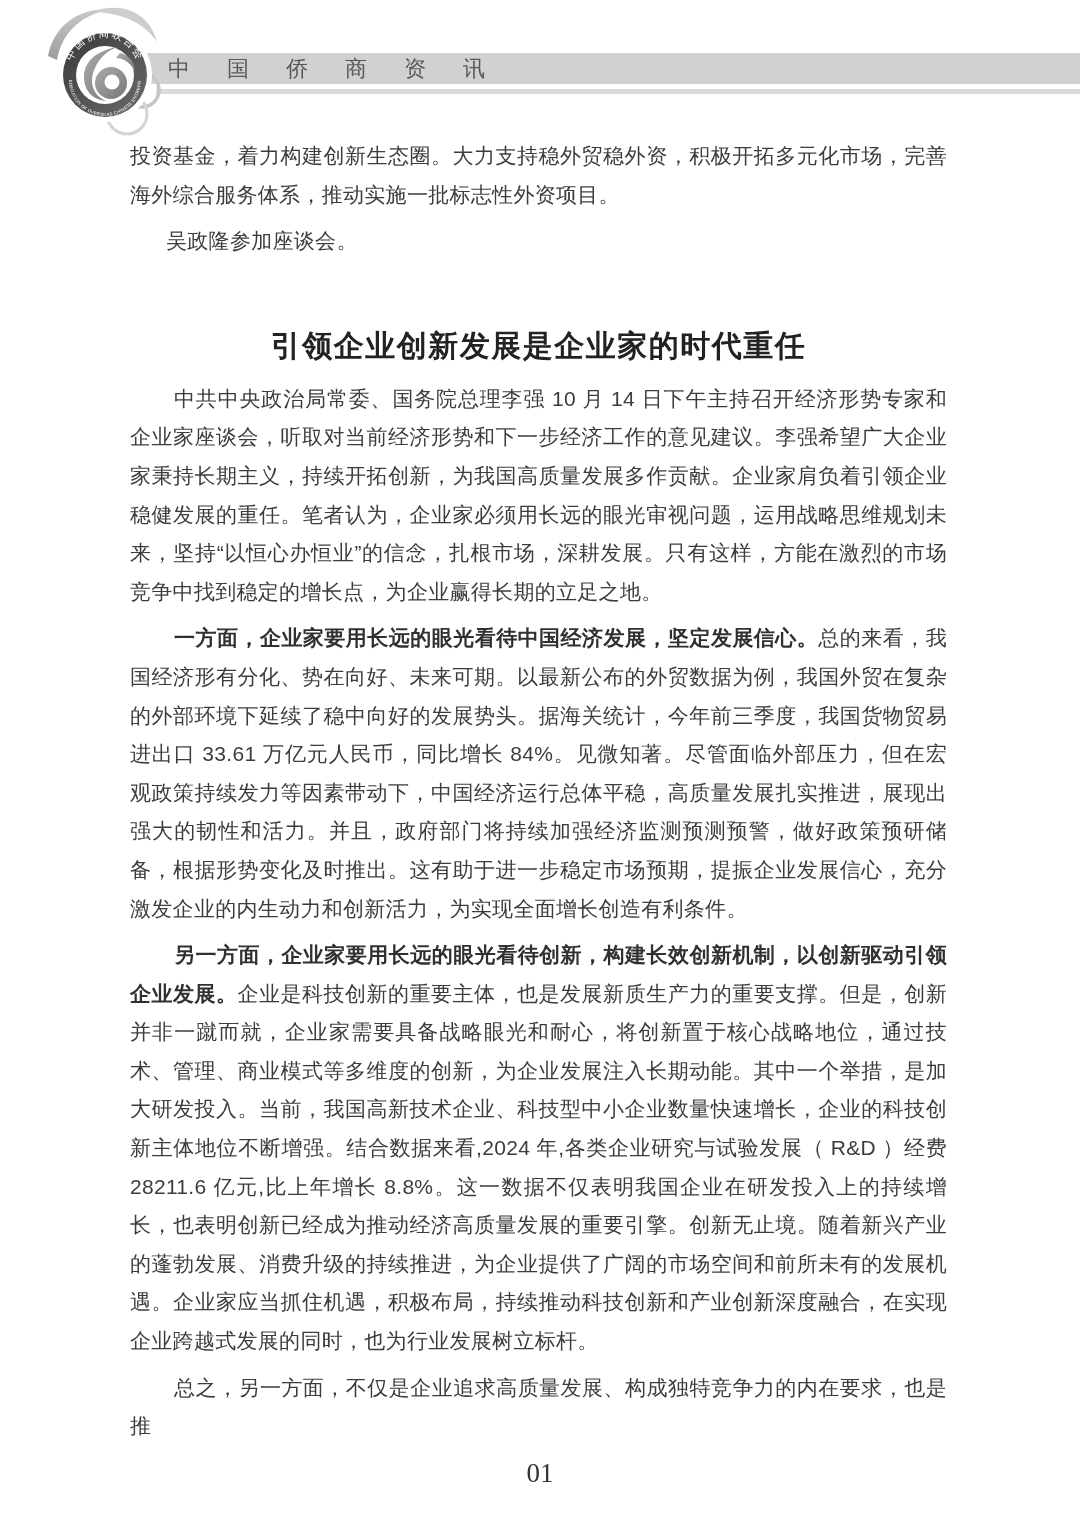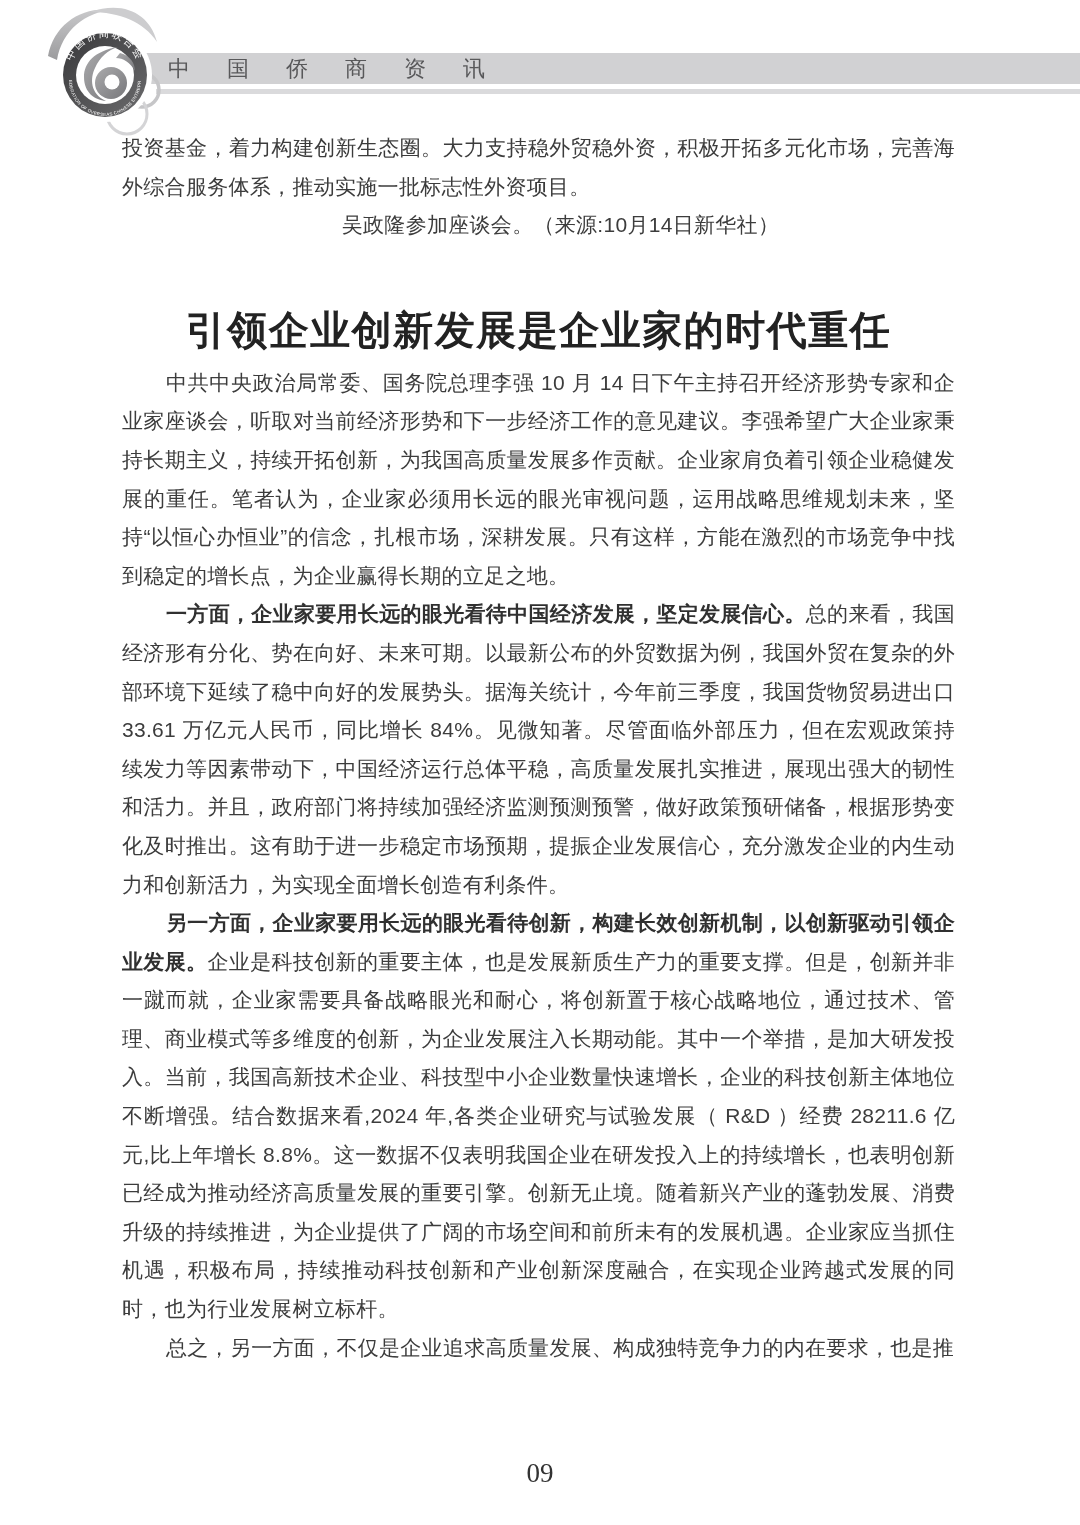--- a/index.html
+++ b/index.html
@@ -31,39 +31,39 @@
   }
   .logo{
     position:absolute;left:38px;top:0;
     width:135px;height:145px;
   }
   
   .content{
     position:absolute;left:122px;top:129px;width:833px;
   }
   .content p{
-    margin:0;
+    margin:8px;
     font-size:21px;
     line-height:38.6px;
     letter-spacing:0.3px;
     text-align:justify;
     text-justify:inter-character;
     color:#3c3c3c;
   }
   .content p.indent{text-indent:44px;}
   .content p b{font-weight:700;color:#303030;}
   .attrib-line{
-    display:flex;justify-content:center;
+    display:flex;justify-content:space-between;
     font-size:21px;line-height:38.6px;color:#3c3c3c;letter-spacing:0.3px;
   }
   .attrib-line .att-left{padding-left:44px;}
   .article-title{
     margin:63px 0 12px 0;
     text-align:center;
-    font-size:40px;
+    font-size:30px;
     line-height:44px;
     font-weight:700;
     letter-spacing:1.5px;
     color:#222222;
   }
   
   .page-number{
     position:absolute;left:0;top:1458px;width:100%;
     text-align:center;
     font-family:"Liberation Serif", serif;
@@ -124,30 +124,29 @@
     </g>
   </svg>
 
   <div class="content">
 
     <p>投资基金，着力构建创新生态圈。大力支持稳外贸稳外资，积极开拓多元化市场，完善海外综合服务体系，推动实施一批标志性外资项目。</p>
 
 
     <div class="attrib-line">
       <span class="att-left">吴政隆参加座谈会。</span>
-      <span class="att-right">（来源:10月14日新华社）</span>
     </div>
 
     <h1 class="article-title">引领企业创新发展是企业家的时代重任</h1>
 
     <p class="indent">中共中央政治局常委、国务院总理李强 10 月 14 日下午主持召开经济形势专家和企业家座谈会，听取对当前经济形势和下一步经济工作的意见建议。李强希望广大企业家秉持长期主义，持续开拓创新，为我国高质量发展多作贡献。企业家肩负着引领企业稳健发展的重任。笔者认为，企业家必须用长远的眼光审视问题，运用战略思维规划未来，坚持“以恒心办恒业”的信念，扎根市场，深耕发展。只有这样，方能在激烈的市场竞争中找到稳定的增长点，为企业赢得长期的立足之地。</p>
 
     <p class="indent"><b>一方面，企业家要用长远的眼光看待中国经济发展，坚定发展信心。</b><span>总的来看，我国经济形有分化、势在向好、未来可期。以最新公布的外贸数据为例，我国外贸在复杂的外部环境下延续了稳中向好的发展势头。据海关统计，今年前三季度，我国货物贸易进出口 33.61 万亿元人民币，同比增长 84%。见微知著。尽管面临外部压力，但在宏观政策持续发力等因素带动下，中国经济运行总体平稳，高质量发展扎实推进，展现出强大的韧性和活力。并且，政府部门将持续加强经济监测预测预警，做好政策预研储备，根据形势变化及时推出。这有助于进一步稳定市场预期，提振企业发展信心，充分激发企业的内生动力和创新活力，为实现全面增长创造有利条件。</span></p>
 
     <p class="indent"><b>另一方面，企业家要用长远的眼光看待创新，构建长效创新机制，以创新驱动引领企业发展。</b><span>企业是科技创新的重要主体，也是发展新质生产力的重要支撑。但是，创新并非一蹴而就，企业家需要具备战略眼光和耐心，将创新置于核心战略地位，通过技术、管理、商业模式等多维度的创新，为企业发展注入长期动能。其中一个举措，是加大研发投入。当前，我国高新技术企业、科技型中小企业数量快速增长，企业的科技创新主体地位不断增强。结合数据来看,2024 年,各类企业研究与试验发展（ R&amp;D ）经费 28211.6 亿元,比上年增长 8.8%。这一数据不仅表明我国企业在研发投入上的持续增长，也表明创新已经成为推动经济高质量发展的重要引擎。创新无止境。随着新兴产业的蓬勃发展、消费升级的持续推进，为企业提供了广阔的市场空间和前所未有的发展机遇。企业家应当抓住机遇，积极布局，持续推动科技创新和产业创新深度融合，在实现企业跨越式发展的同时，也为行业发展树立标杆。</span></p>
 
     <p class="indent">总之，另一方面，不仅是企业追求高质量发展、构成独特竞争力的内在要求，也是推</p>
 
   </div>
 
-  <div class="page-number">09</div>
+  <div class="page-number">01</div>
 
 </div>
 
 </body></html>

